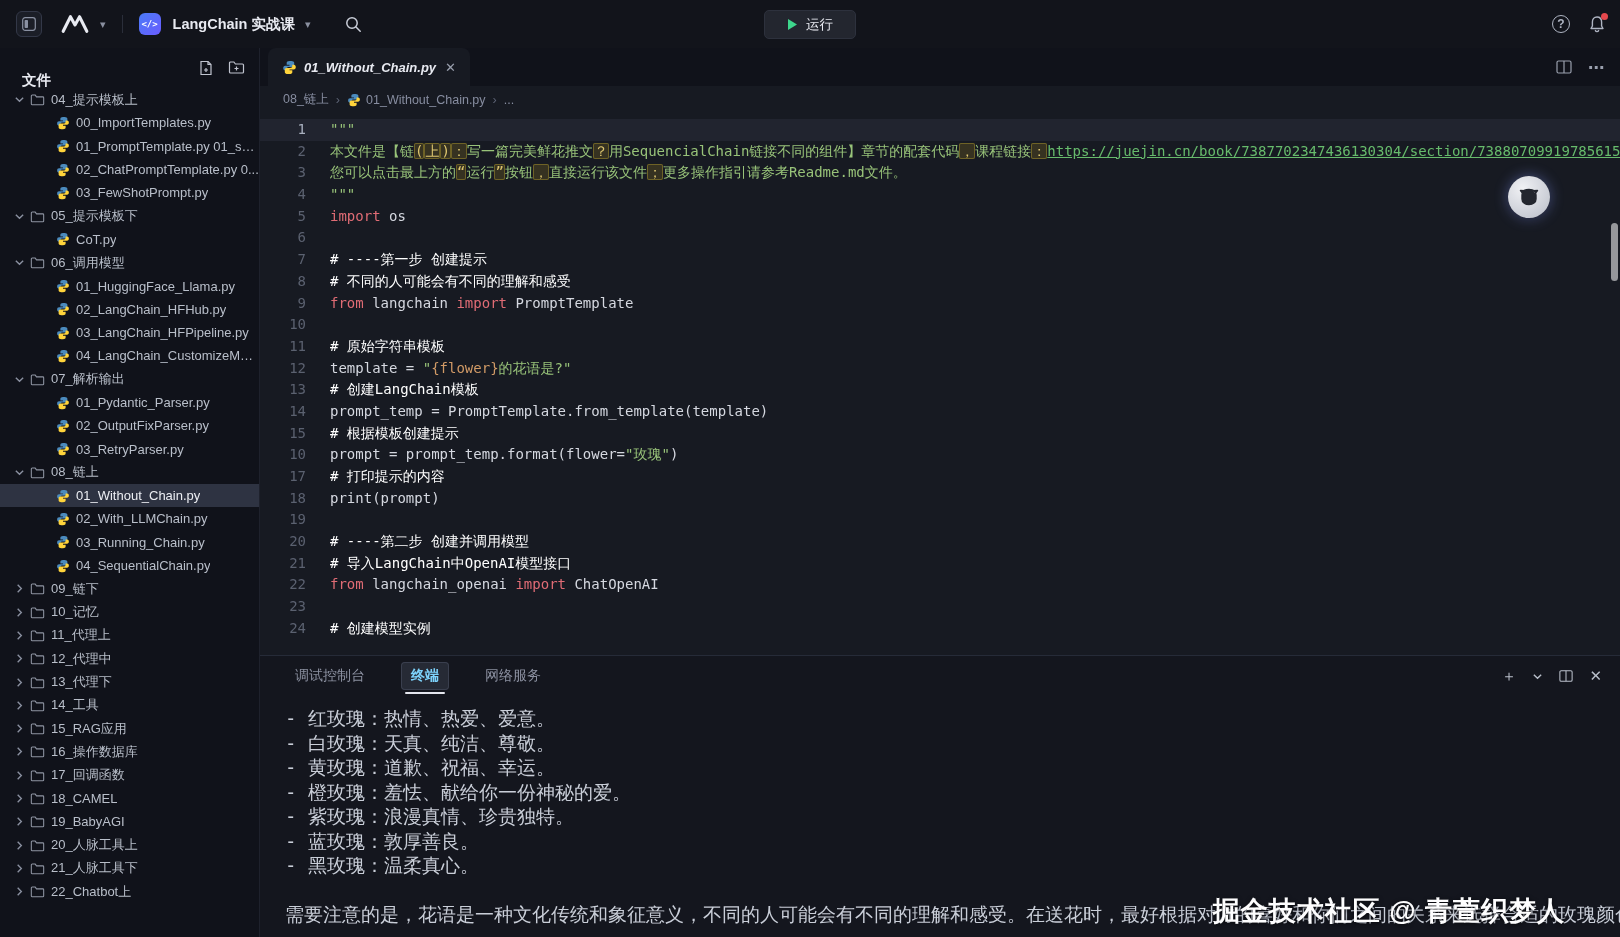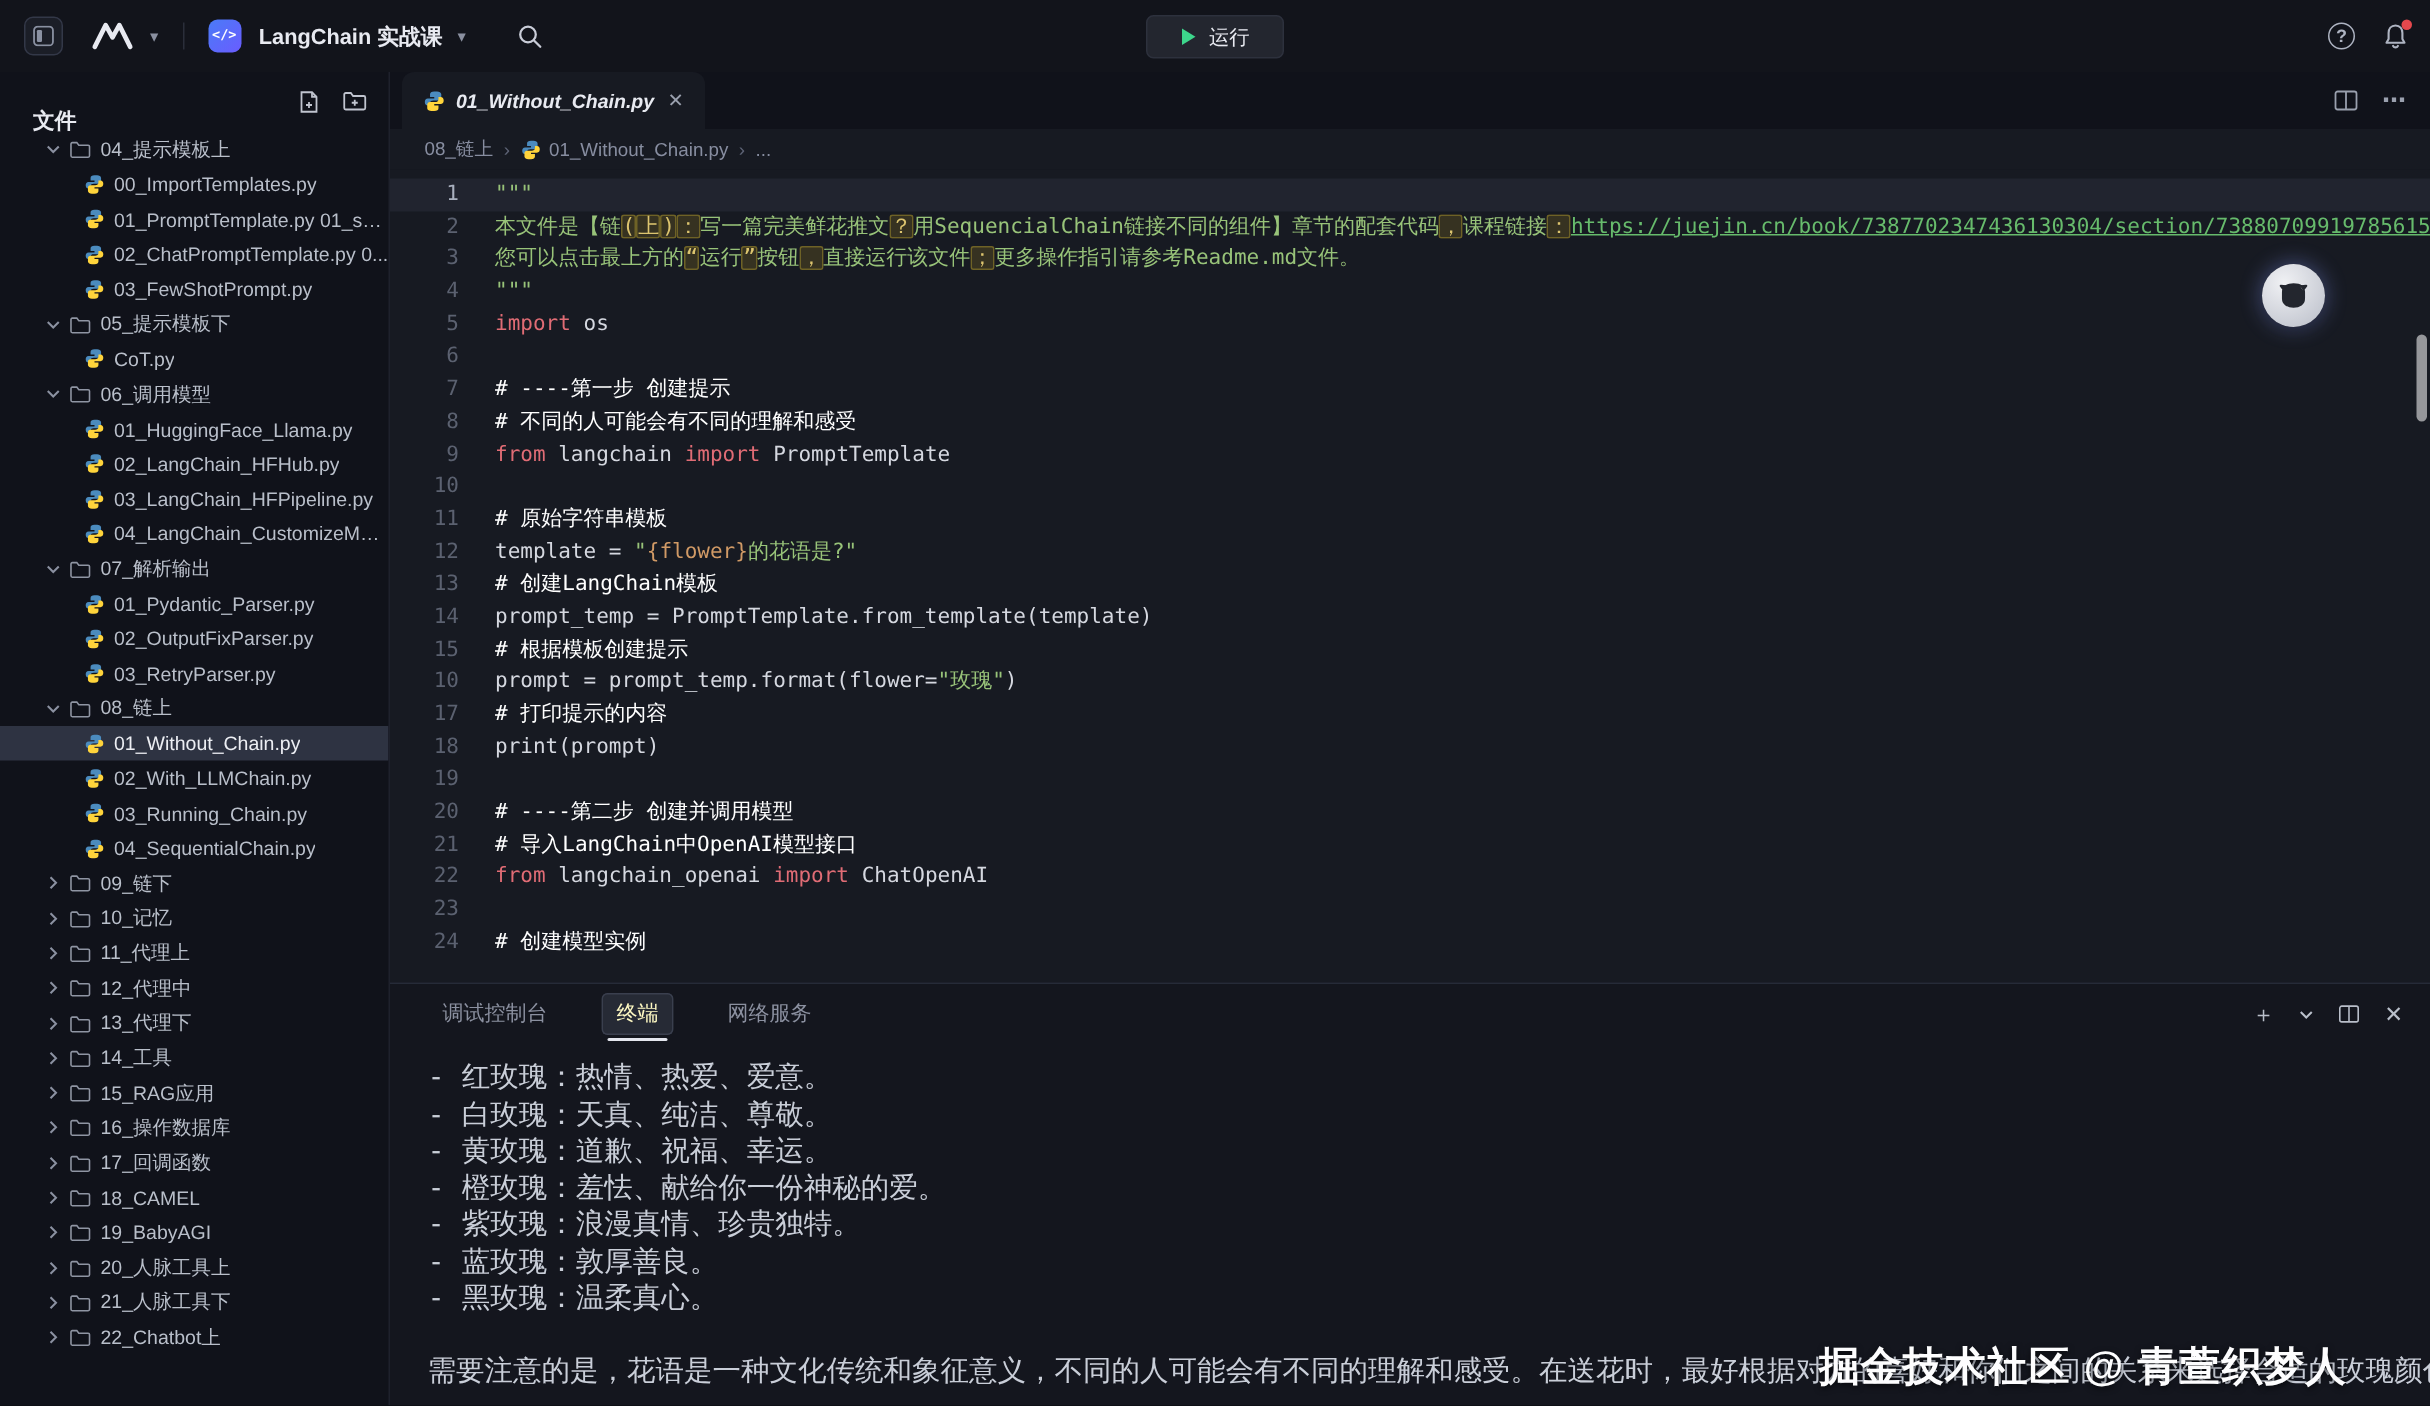--- a/index.html
+++ b/index.html
@@ -27,21 +27,21 @@
   
   .main { display:flex; height:889px; }
   .sidebar { width:260px; flex:0 0 260px; background:#10121a; border-right:1px solid #1e212c; overflow:hidden; }
   .right-col { flex:1; display:flex; flex-direction:column; min-width:0; }
 
   
   .sb-header { height:40px; display:flex; align-items:center; padding:0 14px 0 22px; }
   .sb-title { font-weight:bold; font-size:14.5px; color:#e8eaf1; flex:1;margin-top:24px; }
   .sb-actions { display:flex; gap:14px; }
   .tree { font-size:13px; }
-  .tree-row { height:23.3px; display:flex; align-items:center; padding-left:28px; cursor:pointer; white-space:nowrap; }
+  .tree-row { height:23.3px; display:flex; align-items:center; padding-left:12px; cursor:pointer; white-space:nowrap; }
   .tree-row.selected { background:#2e3342; }
   .tree-row .chev { width:15px; display:flex; justify-content:center; margin-right:3px; flex:0 0 15px; }
   .tree-row .chev.expanded svg { transform:rotate(90deg); }
   .tree-row .ficon { margin-right:6px; display:flex; }
   .tree-row.file { padding-left:56px; }
   .tree-row .py { margin-right:6px; display:flex; }
   .tlabel { color:#b9bfca; overflow:hidden; text-overflow:ellipsis; }
   .tree-row.selected .tlabel { color:#eceef3; }
 
   
@@ -73,21 +73,21 @@
   .seg-hl { color:#ddc56f; background:rgba(122,102,32,.32); box-shadow:inset 0 0 0 1px #6e6226; border-radius:2px; padding:0 1px; }
   .editor-scrollbar { position:absolute; right:2px; top:110px; width:7px; height:58px; background:rgba(255,255,255,.55); border-radius:4px; cursor:pointer; }
 
   
   .ai-fab { position:absolute; right:70px; top:176px; width:42px; height:42px; border-radius:50%; background:radial-gradient(circle at 35% 30%,#f0f1f4,#b9bdc8); box-shadow:0 0 14px rgba(140,160,255,.45), 0 2px 6px rgba(0,0,0,.5); display:flex; align-items:center; justify-content:center; cursor:pointer; z-index:6; }
 
   
   .panel { height:282px; background:#14161e; border-top:1px solid #262b38; position:relative; display:flex; flex-direction:column; }
   .panel-tabs { height:40px; display:flex; align-items:center; gap:26px; padding-left:25px; position:relative; }
   .panel-tab { font-size:14px; color:#8b90a0; cursor:pointer; padding:5px 10px; border-radius:4px; position:relative; }
-  .panel-tab.active { color:#fef9c3; font-weight:normal; background:#262a35; box-shadow:inset 0 0 0 1px #3a3f4e; }
+  .panel-tab.active { color:#7dd3fc; font-weight:bold; background:#262a35; box-shadow:inset 0 0 0 1px #3a3f4e; }
   .panel-tab.active::after { content:""; position:absolute; left:4px; right:4px; bottom:-4px; height:2px; background:#e4e6ee; border-radius:1px; }
   .panel-actions { position:absolute; right:18px; top:0; height:40px; display:flex; align-items:center; gap:16px; color:#b9bfca; }
   .panel-actions .pa { cursor:pointer; display:flex; align-items:center; font-size:15px; }
   .term { flex:1; overflow:hidden; padding:10px 0 0 25px; font-family:"DejaVu Sans Mono","Liberation Mono",monospace; font-size:19px; }
   .term-line { height:24.5px; line-height:24.5px; white-space:pre; color:#c9ced8; }
 
   .watermark { position:absolute; right:55px; bottom:8px; font-size:27px; font-weight:bold; color:#fdfdfe; letter-spacing:1px; text-shadow:0 1px 4px rgba(0,0,0,.65); z-index:10; pointer-events:none; }
 </style>
 </head>
 <body>

